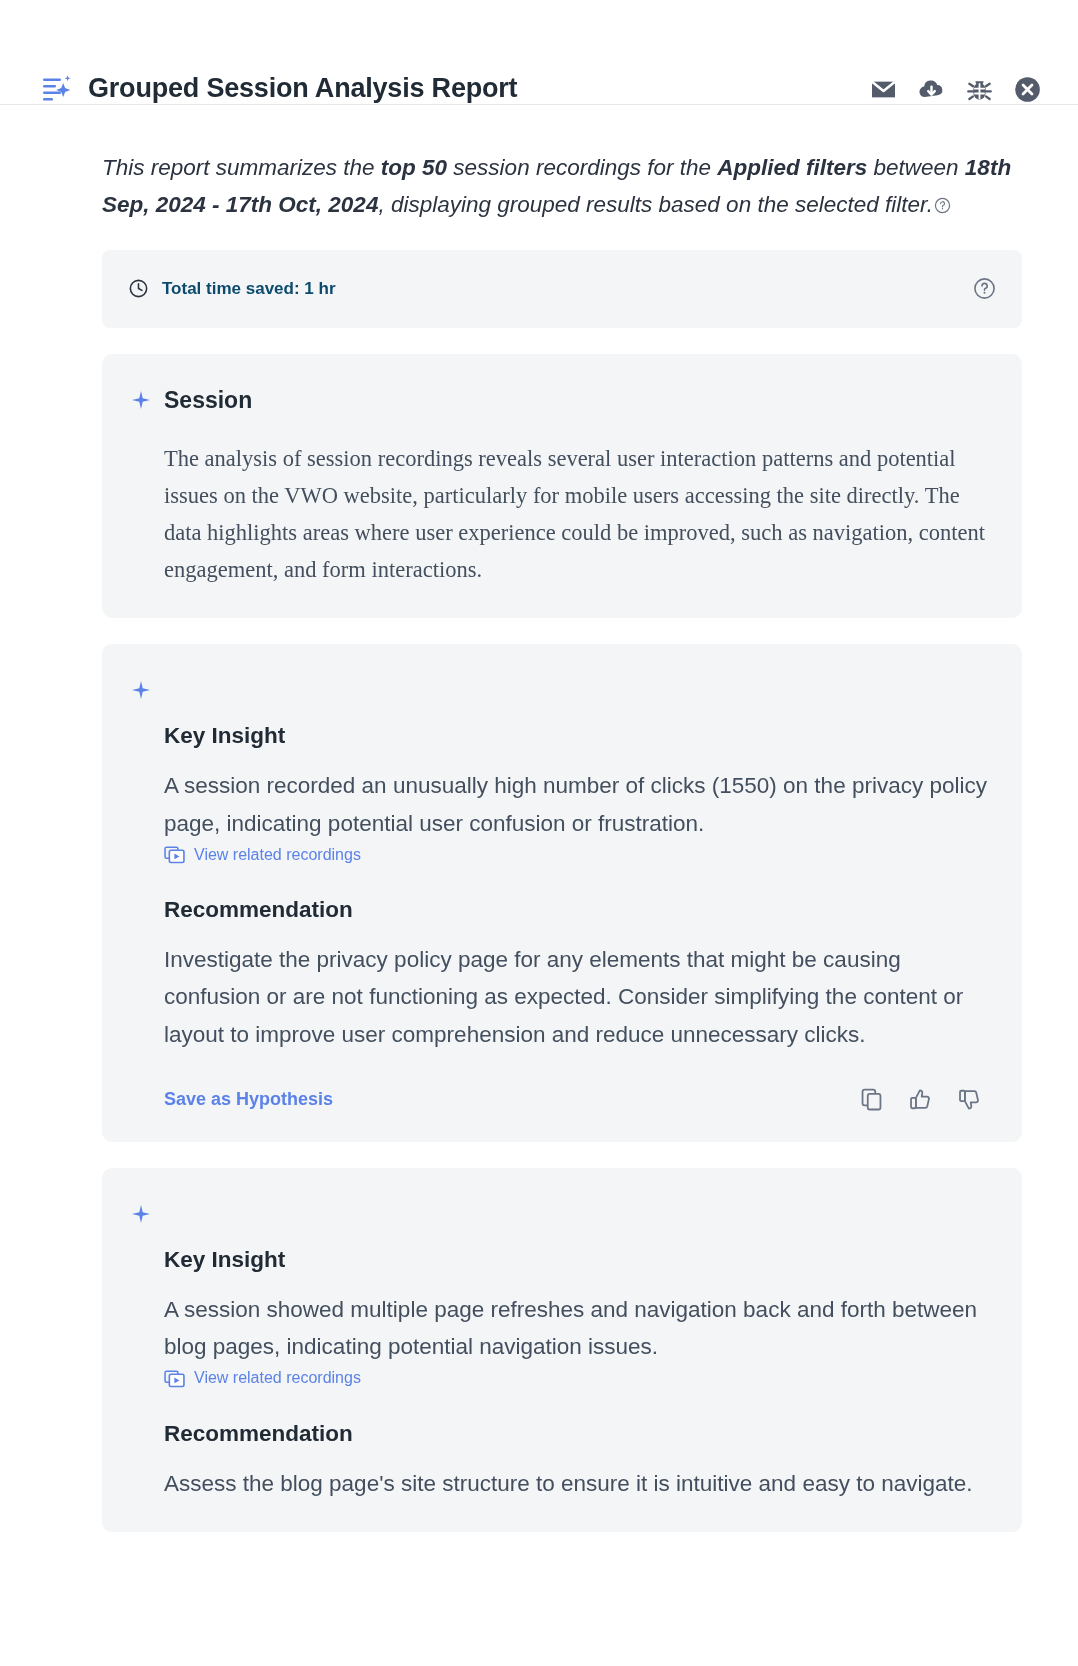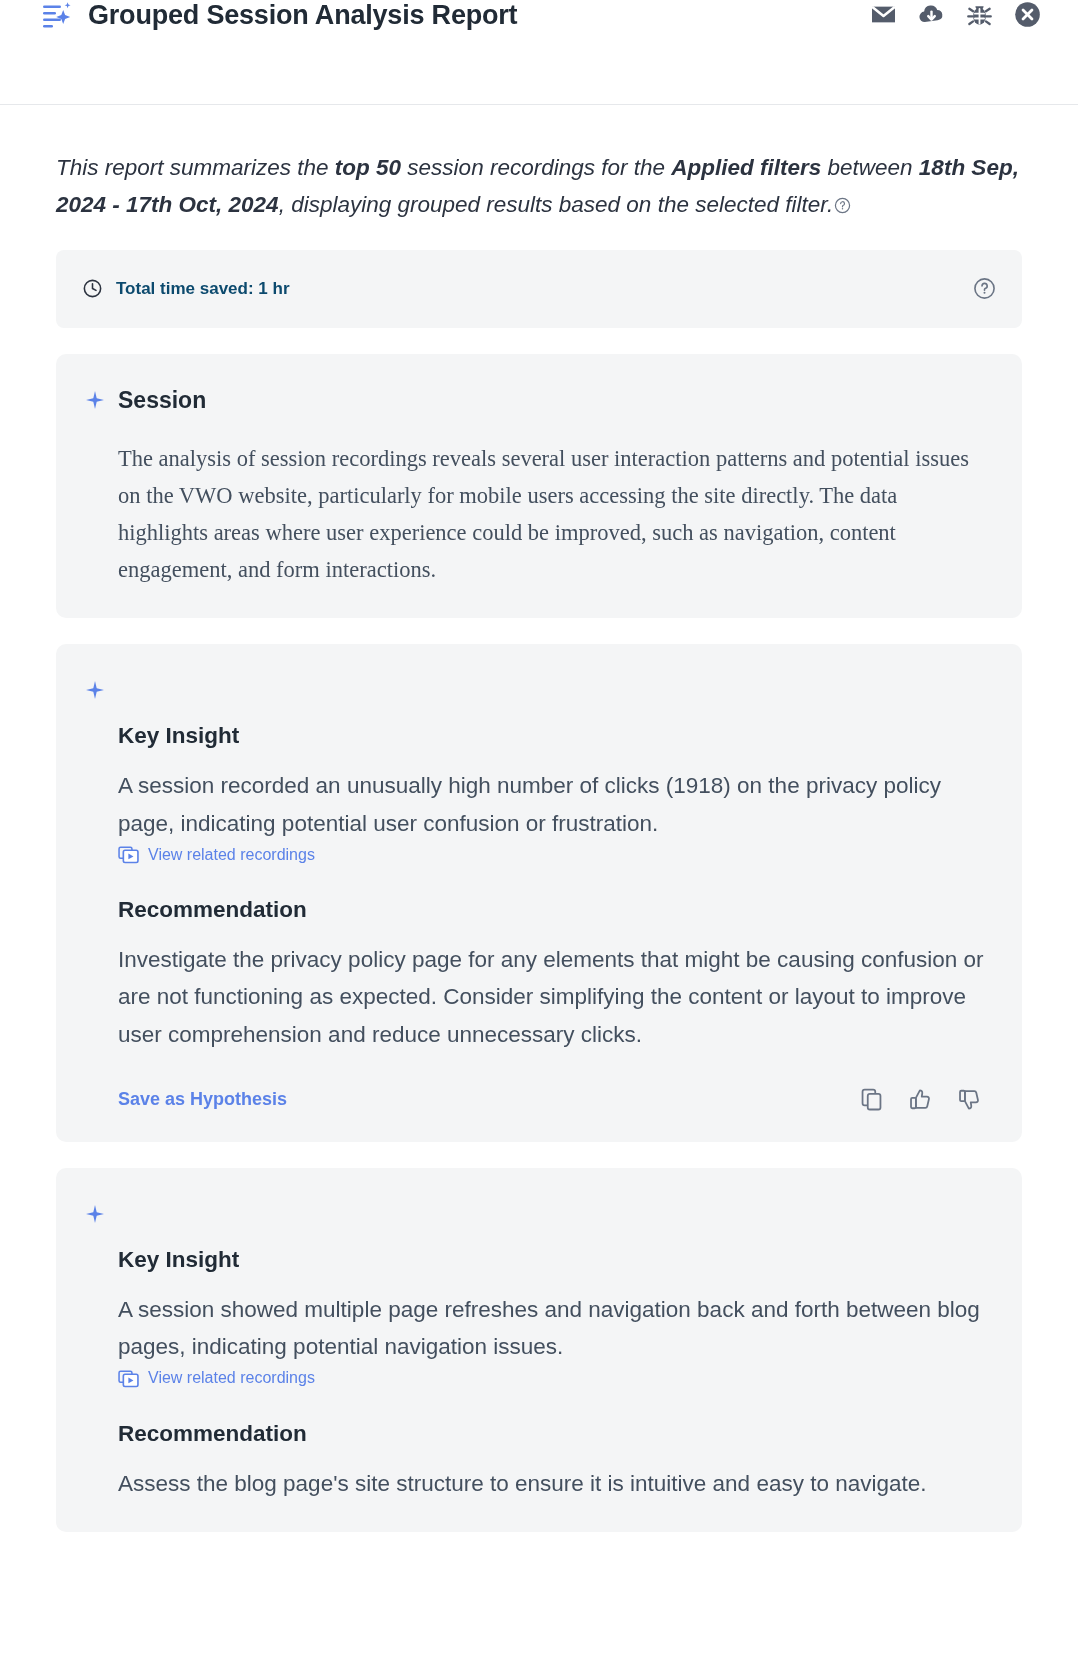--- a/index.html
+++ b/index.html
@@ -14,21 +14,21 @@
     font-family: "Liberation Sans", sans-serif;
     color: #2c3340;
     -webkit-font-smoothing: antialiased;
   }
 
   
   .header {
     height: 105px;
     border-bottom: 1px solid #e6e8eb;
     display: flex;
-    align-items: flex-start;
+    align-items: flex-end;
     padding: 0 36px 0 42px;
   }
   .header-left {
     display: flex;
     align-items: center;
     gap: 16px;
     flex: 1 1 auto;
     min-width: 0;
   }
   .report-icon { width: 30px; height: 30px; display: block; flex: 0 0 auto; }
@@ -43,20 +43,21 @@
     display: flex;
     align-items: center;
     gap: 19px;
     flex: 0 0 auto;
   }
   .hicon { width: 29px; height: 29px; display: block; cursor: pointer; }
 
   
   .content {
     padding: 0 56px;
+    margin-left: 46px;
   }
 
   .intro {
     margin: 44px 0 0 0;
     font-size: 22.5px;
     font-style: italic;
     line-height: 1.66;
     color: #2c3340;
   }
   .intro b { font-weight: bold; font-style: italic; }
@@ -264,21 +265,21 @@
   <div class="card">
     <div class="card-head">
       <span class="spark-icon">
         <svg viewBox="0 0 18 18" width="18" height="18" aria-hidden="true">
           <path d="M9 0 L10.7 7.3 L18 9 L10.7 10.7 L9 18 L7.3 10.7 L0 9 L7.3 7.3 Z" fill="#5b82e8"></path>
         </svg>
       </span>
     </div>
     <div class="card-body">
       <div class="subhead" style="margin-top:24px">Key Insight</div>
-      <p class="para">A session recorded an unusually high number of clicks (1918) on the privacy policy page, indicating potential user confusion or frustration.</p>
+      <p class="para">A session recorded an unusually high number of clicks (1550) on the privacy policy page, indicating potential user confusion or frustration.</p>
       <span class="link-row">
         <span class="rec-icon">
           <svg viewBox="0 0 22 22" width="21" height="21" aria-hidden="true">
             <rect x="1.1" y="3.4" width="13.5" height="11.6" rx="1.6" fill="none" stroke="#5b82e8" stroke-width="1.6"></rect>
             <rect x="5.6" y="6.6" width="15.3" height="12.8" rx="1.8" fill="#ffffff" stroke="#5b82e8" stroke-width="1.7"></rect>
             <path d="M10.9 9.9 L16.2 13 L10.9 16.1 Z" fill="#5b82e8"></path>
           </svg>
         </span>
         <span class="link-text">View related recordings</span>
       </span>

